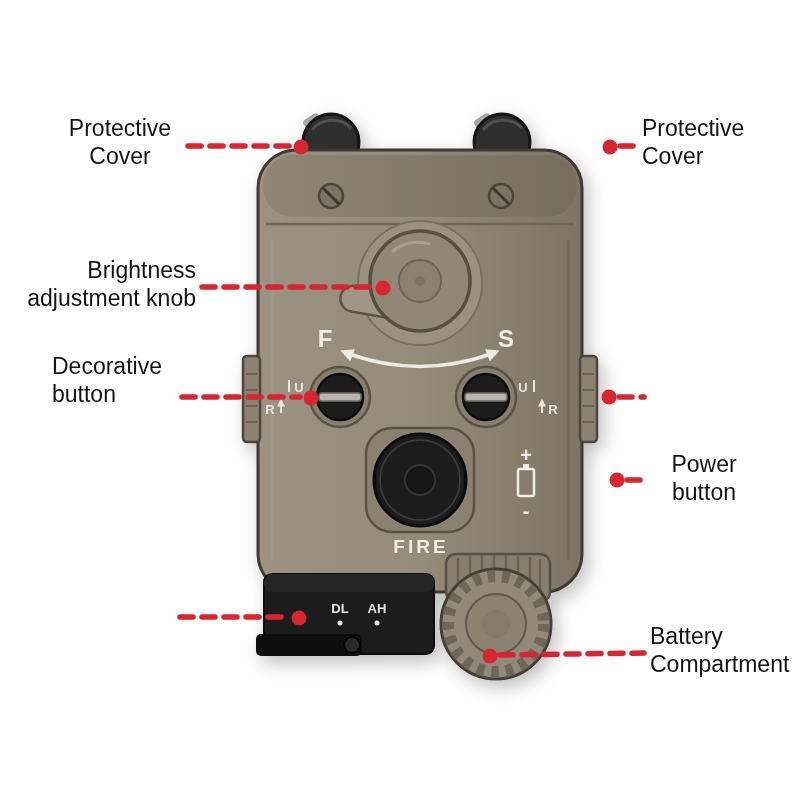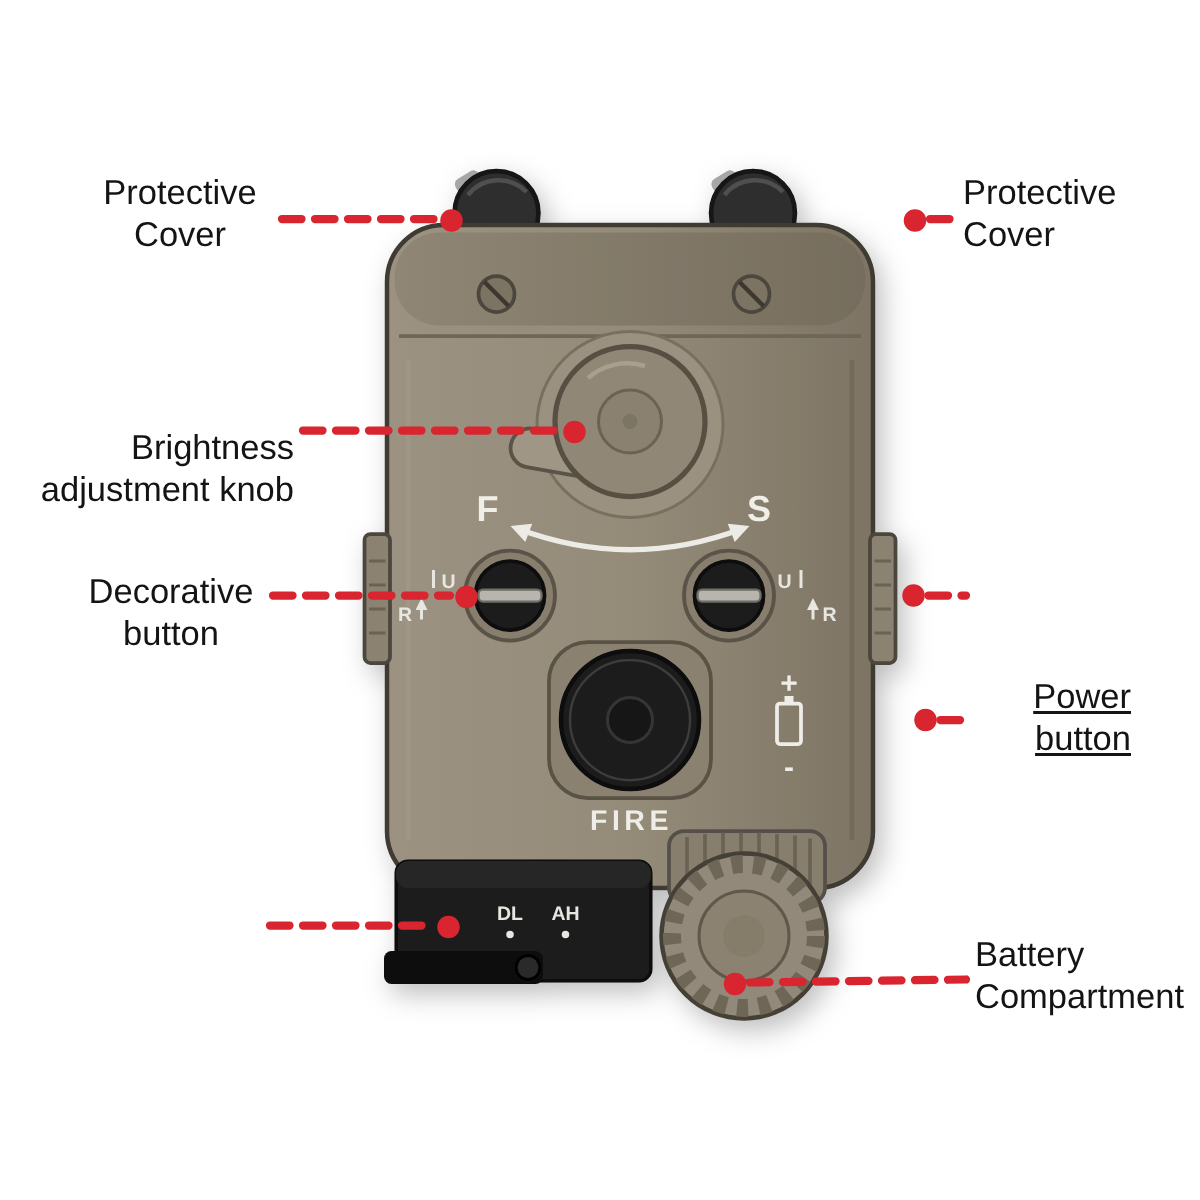--- a/index.html
+++ b/index.html
@@ -2,24 +2,24 @@
 <html><head>
 <meta charset="utf-8">
 <style>
   html,body{margin:0;padding:0;}
   body{width:800px;height:800px;background:#ffffff;font-family:"Liberation Sans",sans-serif;}
   .stage{position:relative;width:800px;height:800px;background:#ffffff;overflow:hidden;padding-left:36px;}
   .stage>svg{position:absolute;left:0;top:0;}
   .callout-label{position:absolute;font-size:23px;line-height:1.22;color:#141414;}
   .lbl-pc-left{left:58px;top:114px;width:124px;text-align:center;}
   .lbl-pc-right{left:642px;top:114px;width:124px;text-align:left;}
-  .lbl-brightness{left:12px;top:256px;width:184px;text-align:right;margin-top:28px;}
-  .lbl-decorative{left:52px;top:380px;width:124px;text-align:center;}
+  .lbl-brightness{left:12px;top:256px;width:184px;text-align:right;}
+  .lbl-decorative{left:52px;top:352px;width:124px;}
   .lbl-adjustment{left:650px;top:368px;width:124px;text-align:left;}
-  .lbl-power{left:654px;top:450px;width:100px;text-align:right;text-decoration:underline;}
+  .lbl-power{left:654px;top:450px;width:100px;text-align:center;}
   .lbl-no-function{left:70px;top:588px;width:104px;text-align:right;}
   .lbl-battery{left:650px;top:622px;width:146px;text-align:left;}
 
   .dash{stroke:#d9252f;stroke-width:5.5;stroke-dasharray:13 9;stroke-linecap:round;fill:none;}
   .dot{fill:#d9252f;stroke:none;}
   .mark-big{font:bold 24px "Liberation Sans",sans-serif;fill:#f0eee8;text-anchor:middle;}
   .mark-small{font:bold 20px "Liberation Sans",sans-serif;fill:#efede7;text-anchor:middle;}
   .mark-tiny{font:bold 13px "Liberation Sans",sans-serif;fill:#e8e6e0;text-anchor:middle;}
   .mark-rail{font:bold 13px "Liberation Sans",sans-serif;fill:#e8e6e0;text-anchor:middle;}
   .mark-fire{font:bold 19px "Liberation Sans",sans-serif;fill:#efede7;text-anchor:middle;letter-spacing:3px;}

